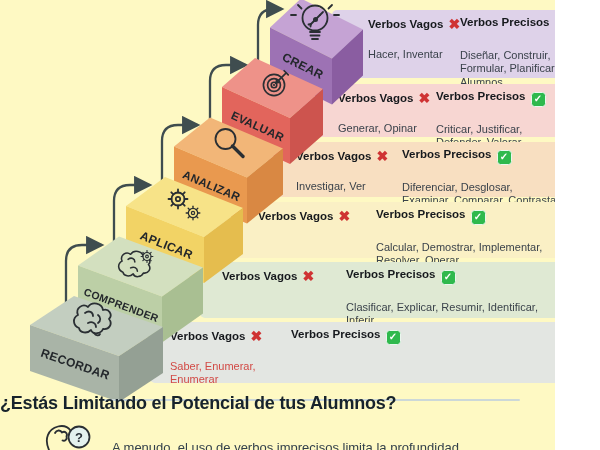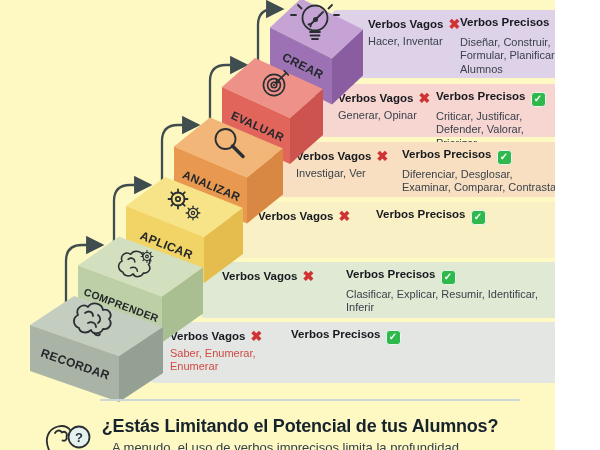--- a/index.html
+++ b/index.html
@@ -15,34 +15,34 @@
   .b-analizar  {left:268px; top:142px; width:302px; height:55px; background:#f8dfc1; padding-left:28px;}
   .b-aplicar   {left:234px; top:202px; width:336px; height:56px; background:#faf0c5; padding-left:24px;}
   .b-comprender{left:200px; top:262px; width:370px; height:56px; background:#dfe9d3; padding-left:22px;}
   .b-recordar  {left:150px; top:322px; width:420px; height:61px; background:#e3e6e2; padding-left:20px;}
   .col-vague{flex:0 0 auto;}
   .b-crear .col-vague{width:92px;} .b-evaluar .col-vague{width:98px;}
   .b-analizar .col-vague{width:106px;} .b-aplicar .col-vague{width:118px;}
   .b-comprender .col-vague{width:124px;} .b-recordar .col-vague{width:121px;}
   .col-precise{flex:1 1 auto; padding-right:4px;}
   .row-header{font-weight:bold; font-size:11.5px; color:#16191d; white-space:nowrap;}
-  .verbs{font-size:11px; color:#3a424b; line-height:1.22; margin-top:3px; padding-right:6px;}
+  .verbs{font-size:11px; color:#3a424b; line-height:1.22; margin-top:16px; padding-right:6px;}
   .b-recordar .col-vague .verbs{color:#d24a45;}
   .x-mark{color:#cf3333; font-weight:bold; font-size:14px; margin-left:5px; vertical-align:-1px;}
   .check-mark{display:inline-block; width:13px; height:13px; background:#2fb94d;
     border:1px solid #eaf7ee; border-radius:3.5px; color:#ffffff; font-size:10px; font-weight:bold;
     line-height:12px; text-align:center; margin-left:5px; vertical-align:-2px;}
   
   #stairs{position:absolute; left:0; top:0; pointer-events:none;}
   .step-label{font-weight:bold; fill:#23272b; letter-spacing:0.3px;}
   .licon{stroke:#2a2f33; stroke-width:1.8; fill:none; stroke-linecap:round; stroke-linejoin:round;}
   .arrow{stroke:#3f4d4f; stroke-width:2.3; fill:none; stroke-linecap:round;}
   
   .divider{position:absolute; left:100px; top:399px; width:420px; height:2px; background:#ccd8d8; border-radius:1px;}
-  .footer-title{position:absolute; left:0; top:416px; width:600px; text-align:center;
+  .footer-title{position:absolute; left:0; top:393px; width:600px; 
     font-size:18px; font-weight:bold; color:#17232c; letter-spacing:-0.2px;}
   .footer-body{position:absolute; left:112px; top:440px; width:440px;
     font-size:13px; color:#33414b;}
 </style>
 </head>
 <body>
 
 <div id="canvas">
 
   <div class="band b-crear">
@@ -77,20 +77,21 @@
       <div class="verbs">Diferenciar, Desglosar, Examinar, Comparar, Contrastar</div>
     </div>
   </div>
 
   <div class="band b-aplicar">
     <div class="col-vague">
       <div class="row-header"><span>Verbos Vagos</span><span class="x-mark">✖</span></div>
     </div>
     <div class="col-precise">
       <div class="row-header"><span>Verbos Precisos</span><span class="check-mark">✓</span></div>
+      <div class="verbs">Calcular, Demostrar, Implementar, Resolver, Operar</div>
     </div>
   </div>
 
   <div class="band b-comprender">
     <div class="col-vague">
       <div class="row-header"><span>Verbos Vagos</span><span class="x-mark">✖</span></div>
     </div>
     <div class="col-precise">
       <div class="row-header"><span>Verbos Precisos</span><span class="check-mark">✓</span></div>
       <div class="verbs">Clasificar, Explicar, Resumir, Identificar, Inferir</div>

